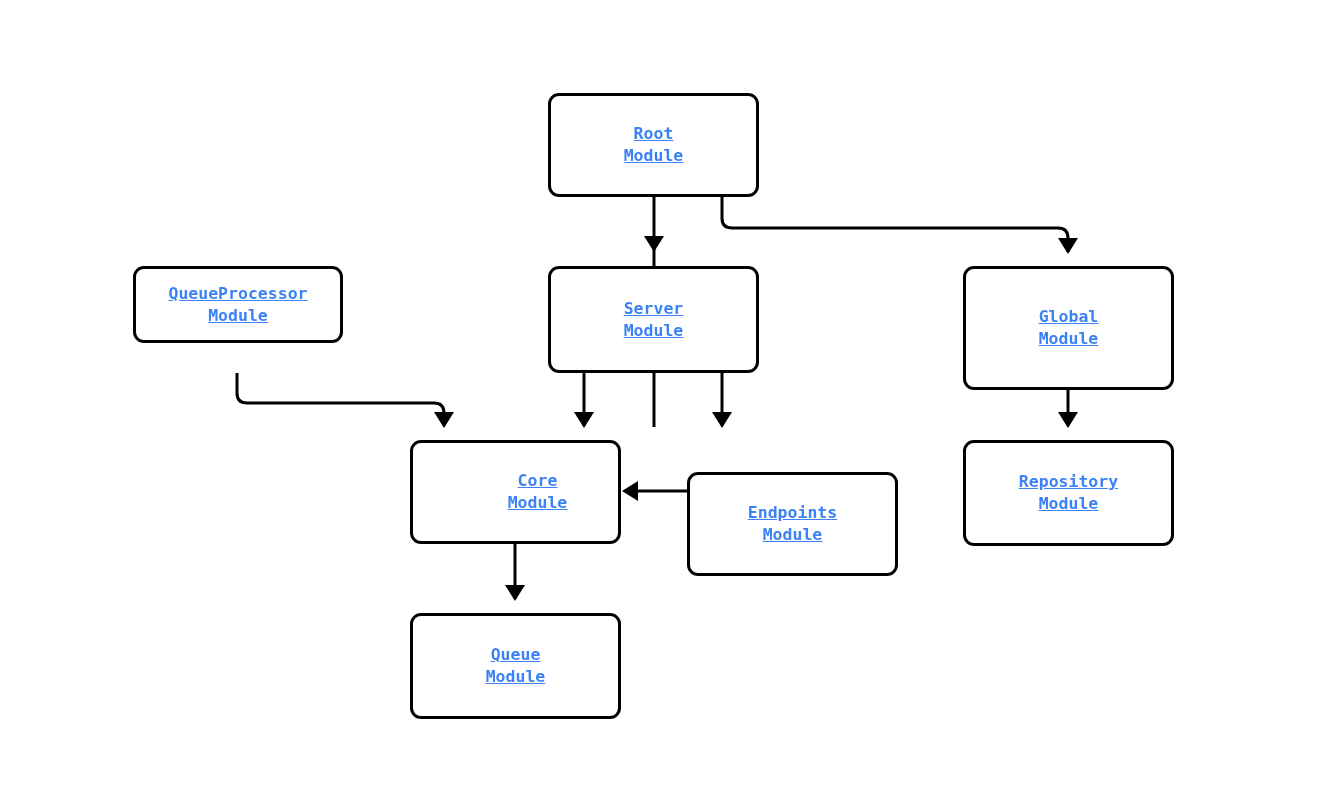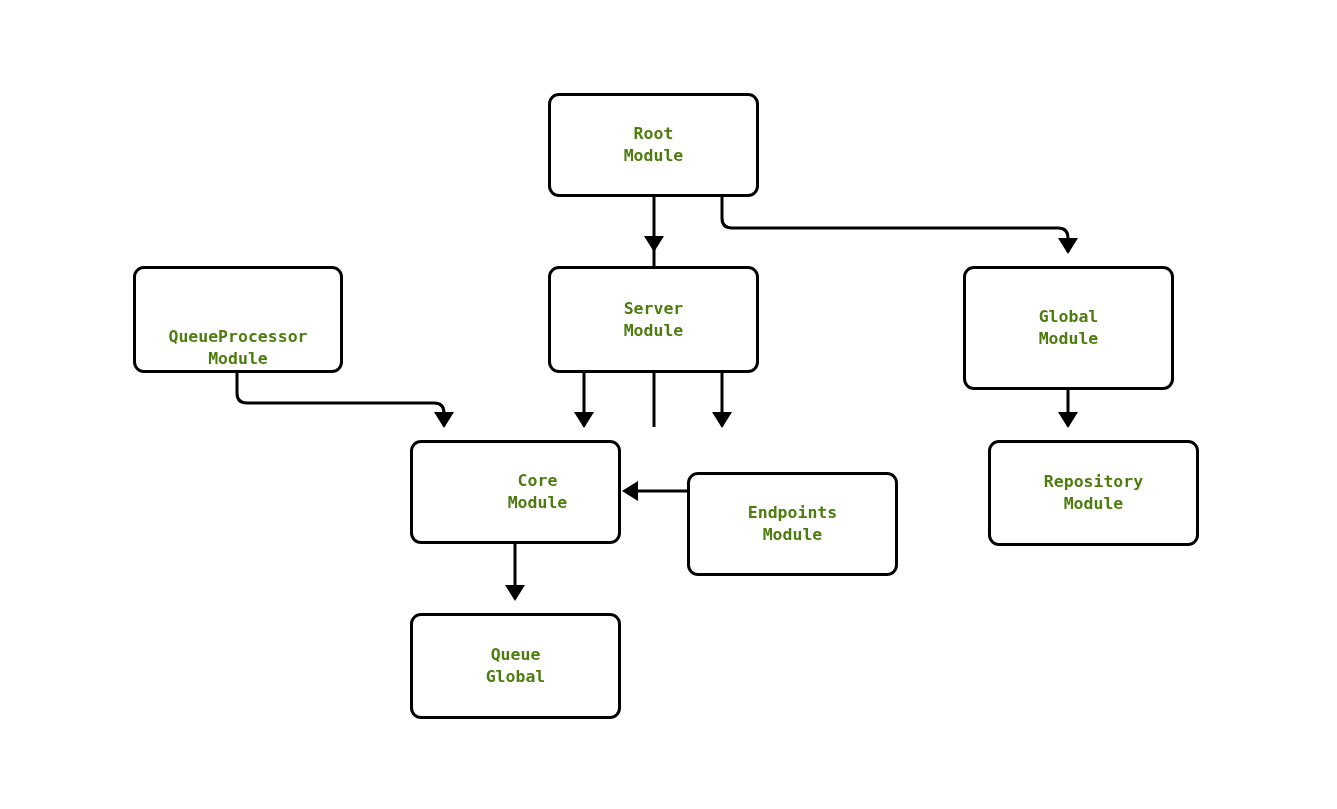--- a/index.html
+++ b/index.html
@@ -33,25 +33,26 @@
     background: #ffffff;
     border: 3px solid #000000;
     border-radius: 11px;
     z-index: 2;
   }
   .node-label {
     font-family: "DejaVu Sans Mono", "Liberation Mono", monospace;
     font-size: 16.5px;
     line-height: 22px;
     font-weight: 700;
-    color: #4d7c0f;
+    color: #3b82f6;
     text-align: center;
     white-space: pre-line;
     letter-spacing: 0px;
     user-select: none;
+    text-decoration: underline;
   }
 </style>
 </head>
 <body>
 
 <div id="canvas">
 
   <svg id="edge-layer" viewBox="0 0 1337 809" width="1337" height="809" xmlns="http://www.w3.org/2000/svg">
     <defs>
       <marker id="arrow-down" markerWidth="10" markerHeight="8" refX="0.2" refY="4" orient="auto" markerUnits="strokeWidth">
@@ -98,21 +99,21 @@
       <path d="M515,544 L515,599" fill="none" stroke="#000000" stroke-width="3"></path>
       <path d="M505,585 L525,585 L515,601 Z" fill="#000000"></path>
     </g>
   </svg>
 
   <div class="node" style="left:548px; top:93px; width:211px; height:104px;">
     <span class="node-label">Root
 Module</span>
   </div>
 
-  <div class="node" style="left:133px; top:266px; width:210px; height:107px;align-items:flex-end;">
+  <div class="node" style="left:133px; top:266px; width:210px; height:77px;">
     <span class="node-label">QueueProcessor
 Module</span>
   </div>
 
   <div class="node" style="left:548px; top:266px; width:211px; height:107px;">
     <span class="node-label">Server
 Module</span>
   </div>
 
   <div class="node" style="left:963px; top:266px; width:211px; height:124px;">
@@ -123,23 +124,23 @@
   <div class="node" style="left:410px; top:440px; width:211px; height:104px;padding-left:44px;">
     <span class="node-label">Core
 Module</span>
   </div>
 
   <div class="node" style="left:687px; top:440px; width:211px; height:104px;margin-top:32px;">
     <span class="node-label">Endpoints
 Module</span>
   </div>
 
-  <div class="node" style="left:963px; top:440px; width:211px; height:106px;margin-left:25px;">
+  <div class="node" style="left:963px; top:440px; width:211px; height:106px;">
     <span class="node-label">Repository
 Module</span>
   </div>
 
   <div class="node" style="left:410px; top:613px; width:211px; height:106px;">
     <span class="node-label">Queue
-Global</span>
+Module</span>
   </div>
 
 </div>
 
 </body></html>

